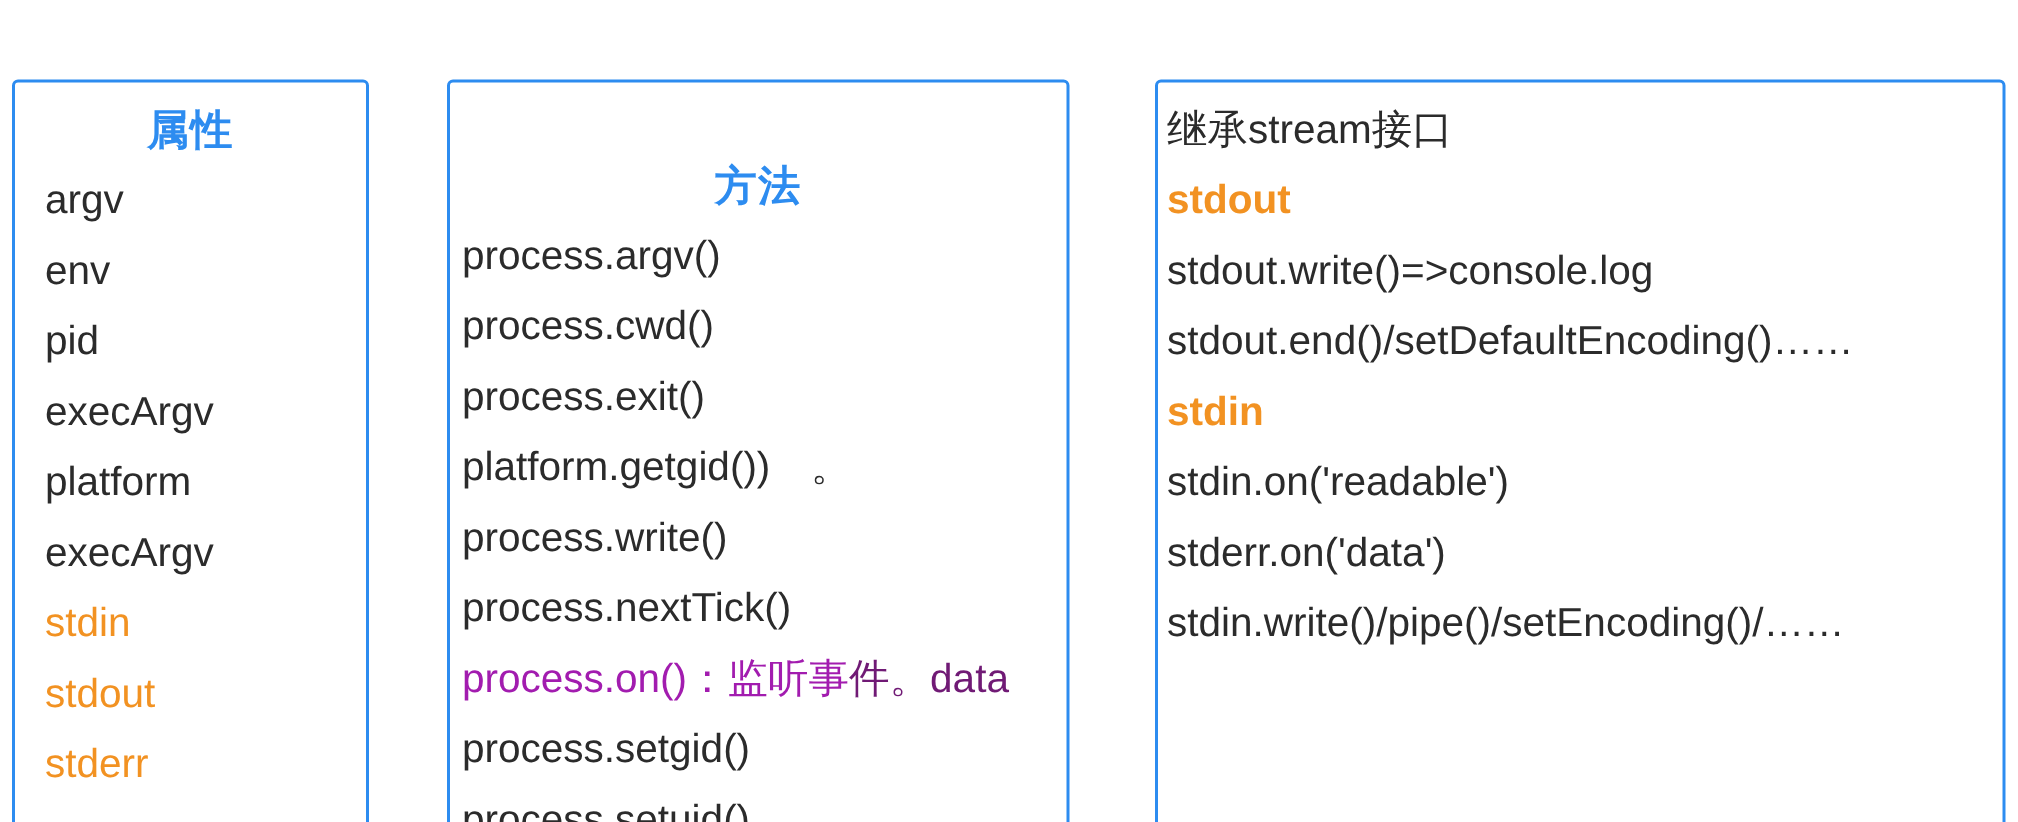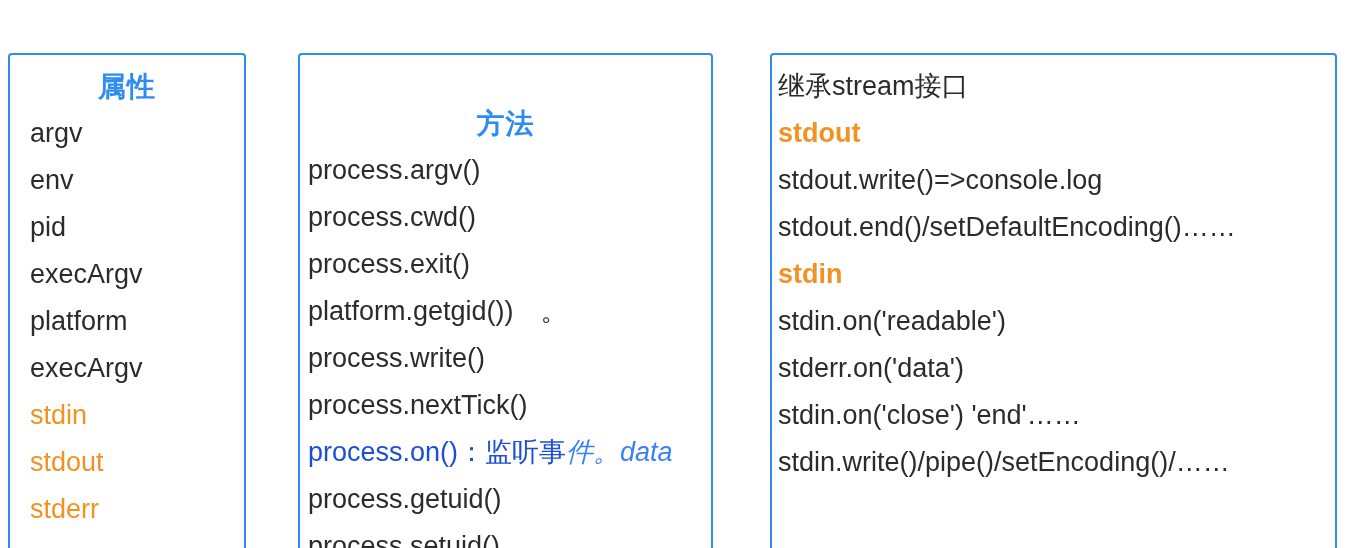--- a/index.html
+++ b/index.html
@@ -51,22 +51,22 @@
     font-size: 27px;
     line-height: 47px;
     color: #2b2b2b;
     white-space: nowrap;
     letter-spacing: 0px;
   }
 
   .line.accent      { color: #f29222; }
   .line.accent-bold { color: #f29222; font-weight: bold; }
 
-  .line .seg-accent { color: #1d4ed8; }
-  .line .seg-plain  { color: #3b82f6; font-style: italic; }
+  .line .seg-accent { color: #a21caf; }
+  .line .seg-plain  { color: #701a75; }
 
   #panel-attributes .lines { padding-left: 20px; }
   #panel-methods   .lines  { padding-left: 8px; }
   #panel-streams   .lines  { padding-left: 6px; padding-top: 8px; }
 </style>
 </head>
 <body>
 
 <div class="panel" id="panel-attributes">
   <div class="panel-title">属性</div>
@@ -86,30 +86,29 @@
 <div class="panel" id="panel-methods">
   <div class="panel-title">方法</div>
   <div class="lines">
       <div class="line">process.argv()</div>
       <div class="line">process.cwd()</div>
       <div class="line">process.exit()</div>
       <div class="line">platform.getgid())　。</div>
       <div class="line">process.write()</div>
       <div class="line">process.nextTick()</div>
       <div class="line"><span class="seg-accent">process.on()：监听事</span><span class="seg-plain">件。data</span></div>
-      <div class="line">process.getuid()</div>
+      <div class="line">process.setgid()</div>
       <div class="line">process.setuid()</div>
     </div>
 </div>
 
 <div class="panel" id="panel-streams">
   <div class="lines">
       <div class="line">继承stream接口</div>
       <div class="line accent-bold">stdout</div>
       <div class="line">stdout.write()=&gt;console.log</div>
       <div class="line">stdout.end()/setDefaultEncoding()……</div>
       <div class="line accent-bold">stdin</div>
       <div class="line">stdin.on('readable')</div>
       <div class="line">stderr.on('data')</div>
-      <div class="line">stdin.on('close') 'end'……</div>
       <div class="line">stdin.write()/pipe()/setEncoding()/……</div>
     </div>
 </div>
 
 </body></html>

